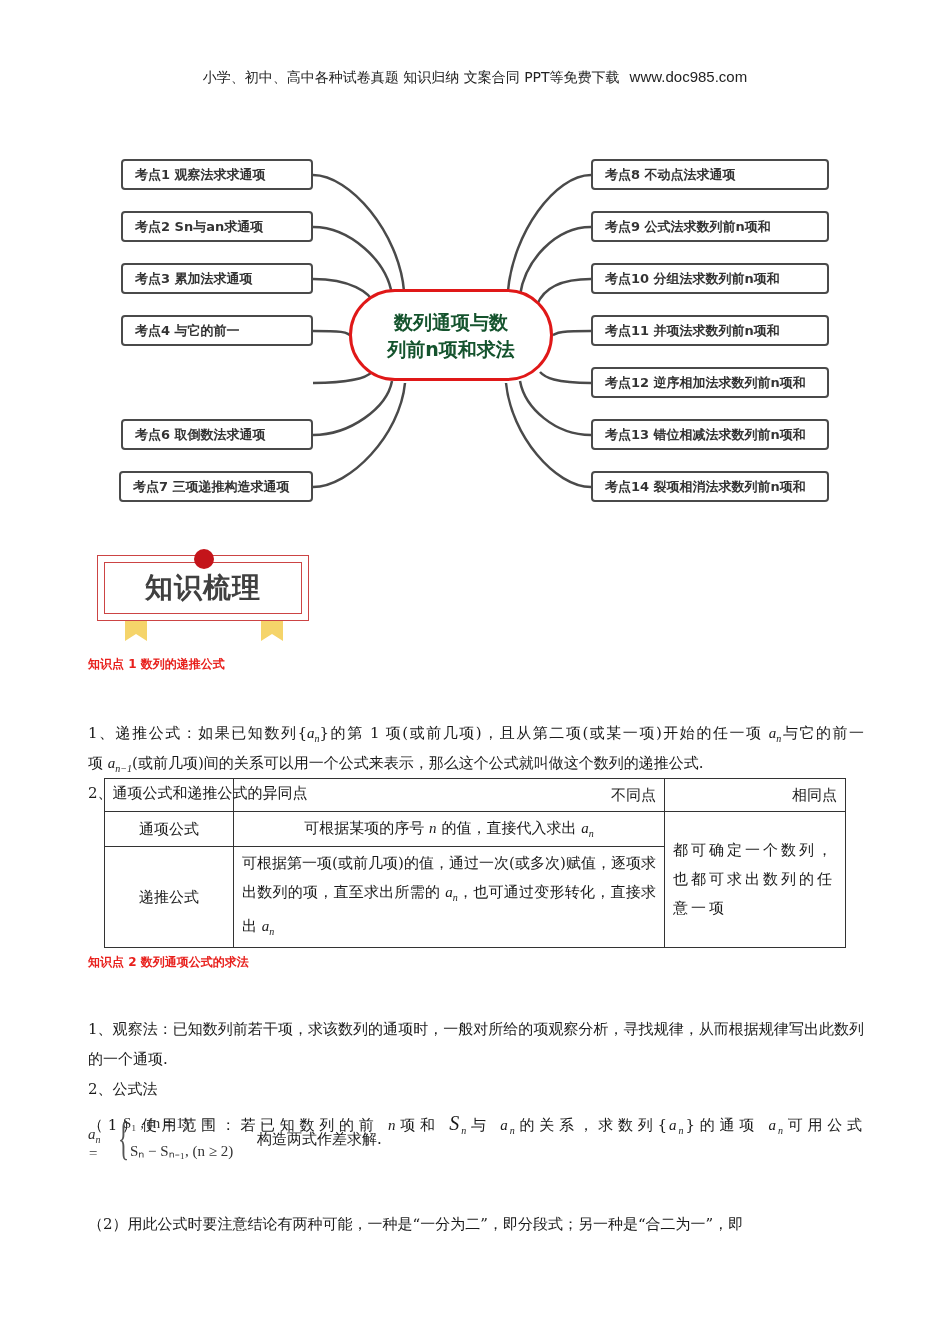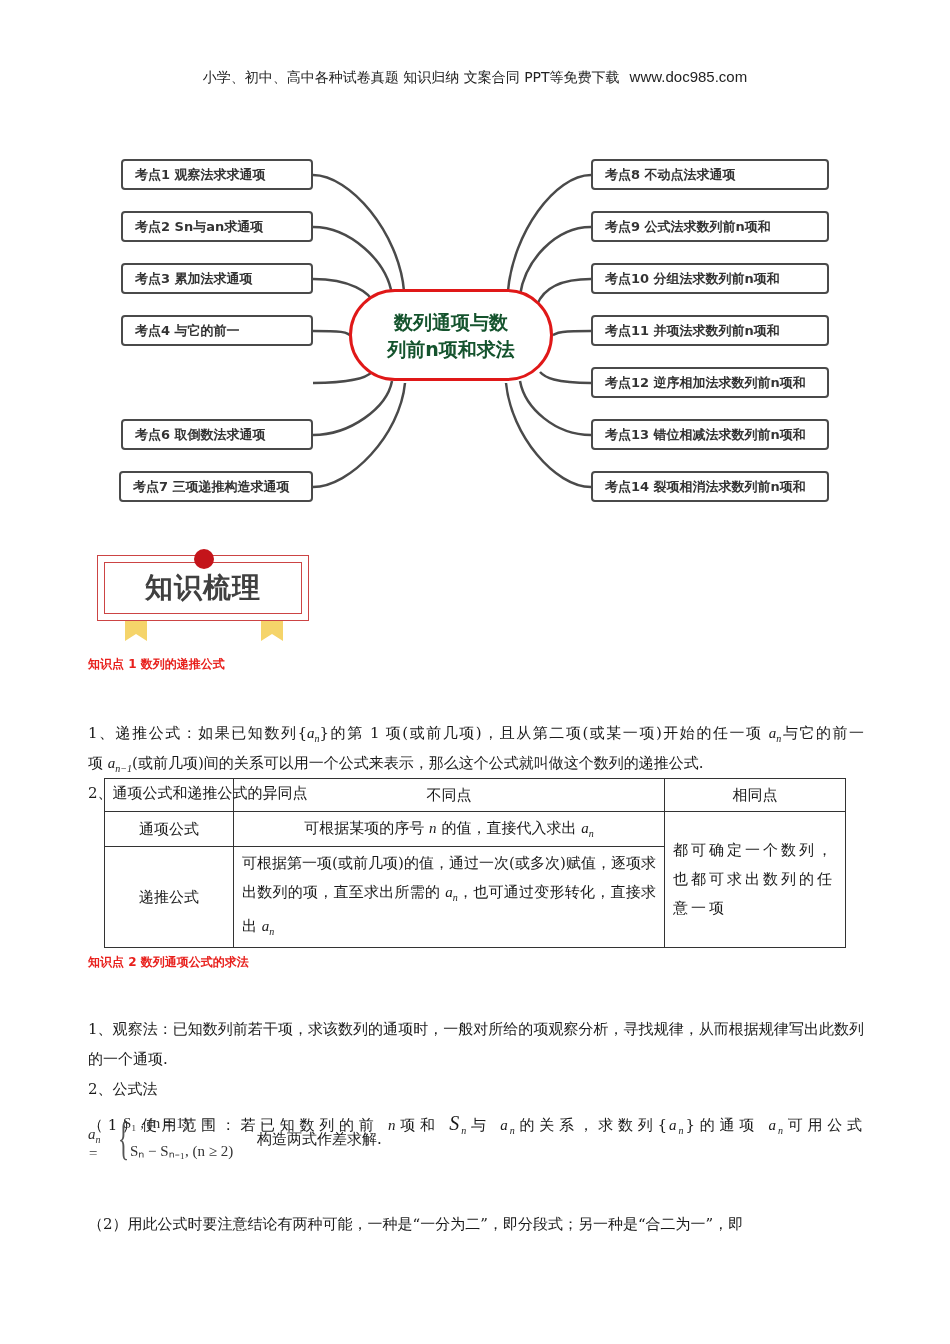--- a/index.html
+++ b/index.html
@@ -35,21 +35,21 @@
   .sec-title { position: absolute; left: 88px; font-family: "DejaVu Sans", "Liberation Sans", sans-serif;
                font-weight: bold; font-size: 12px; color: #e8201c; }
   .para { position: absolute; left: 88px; width: 776px; font-size: 15px; line-height: 30px; color: #1a1a1a; margin-top: 35px; }
   .para.justify { text-align: justify; text-align-last: justify; }
   i.m { font-style: italic; font-family: "Liberation Serif", serif; }
   sub { font-size: 10px; }
 
   table.cmp { position: absolute; left: 104px; top: 778px; width: 742px; border-collapse: collapse; font-size: 15px; }
   table.cmp td { border: 1.3px solid #333; padding: 0 8px; color: #1a1a1a; }
   .c-center { text-align: center; }
-  .row-h td { height: 32px; }
+  .row-h td { height: 32px; text-align: right; }
   .row-1 td { height: 34px; }
   .row-2 td { height: 100px; line-height: 29px; }
 
   .formula { position: absolute; left: 88px; top: 1112px; font-family: "Liberation Serif", serif; font-size: 15px; color: #333; }
   .formula .an { position: absolute; left: 0; top: 14px; font-style: italic; }
   .formula .brace { position: absolute; left: 30px; top: 0px; font-size: 46px; font-weight: 100; color:#555; transform: scaleX(0.5); transform-origin: left; }
   .formula .l1 { position: absolute; left: 35px; top: 3px; white-space: nowrap; }
   .formula .l2 { position: absolute; left: 42px; top: 28px; white-space: nowrap; }
   .formula .tail { position: absolute; left: 169px; top: 18px; white-space: nowrap; font-family: "DejaVu Serif", serif; color:#1a1a1a; }
 </style>

